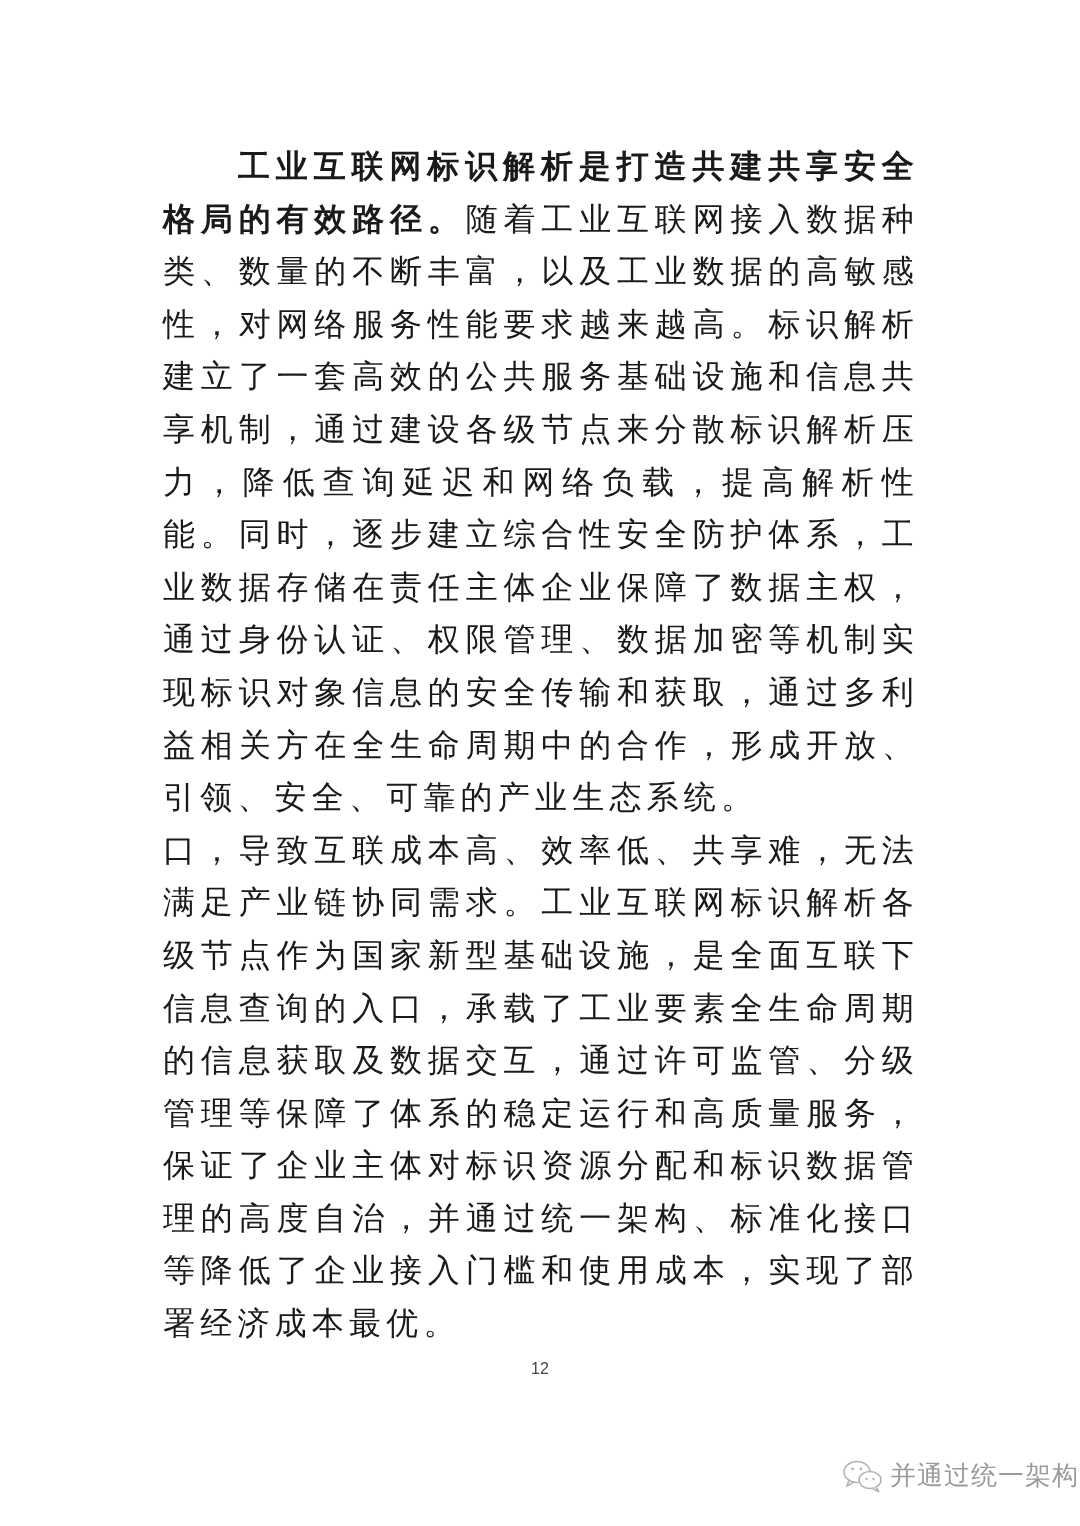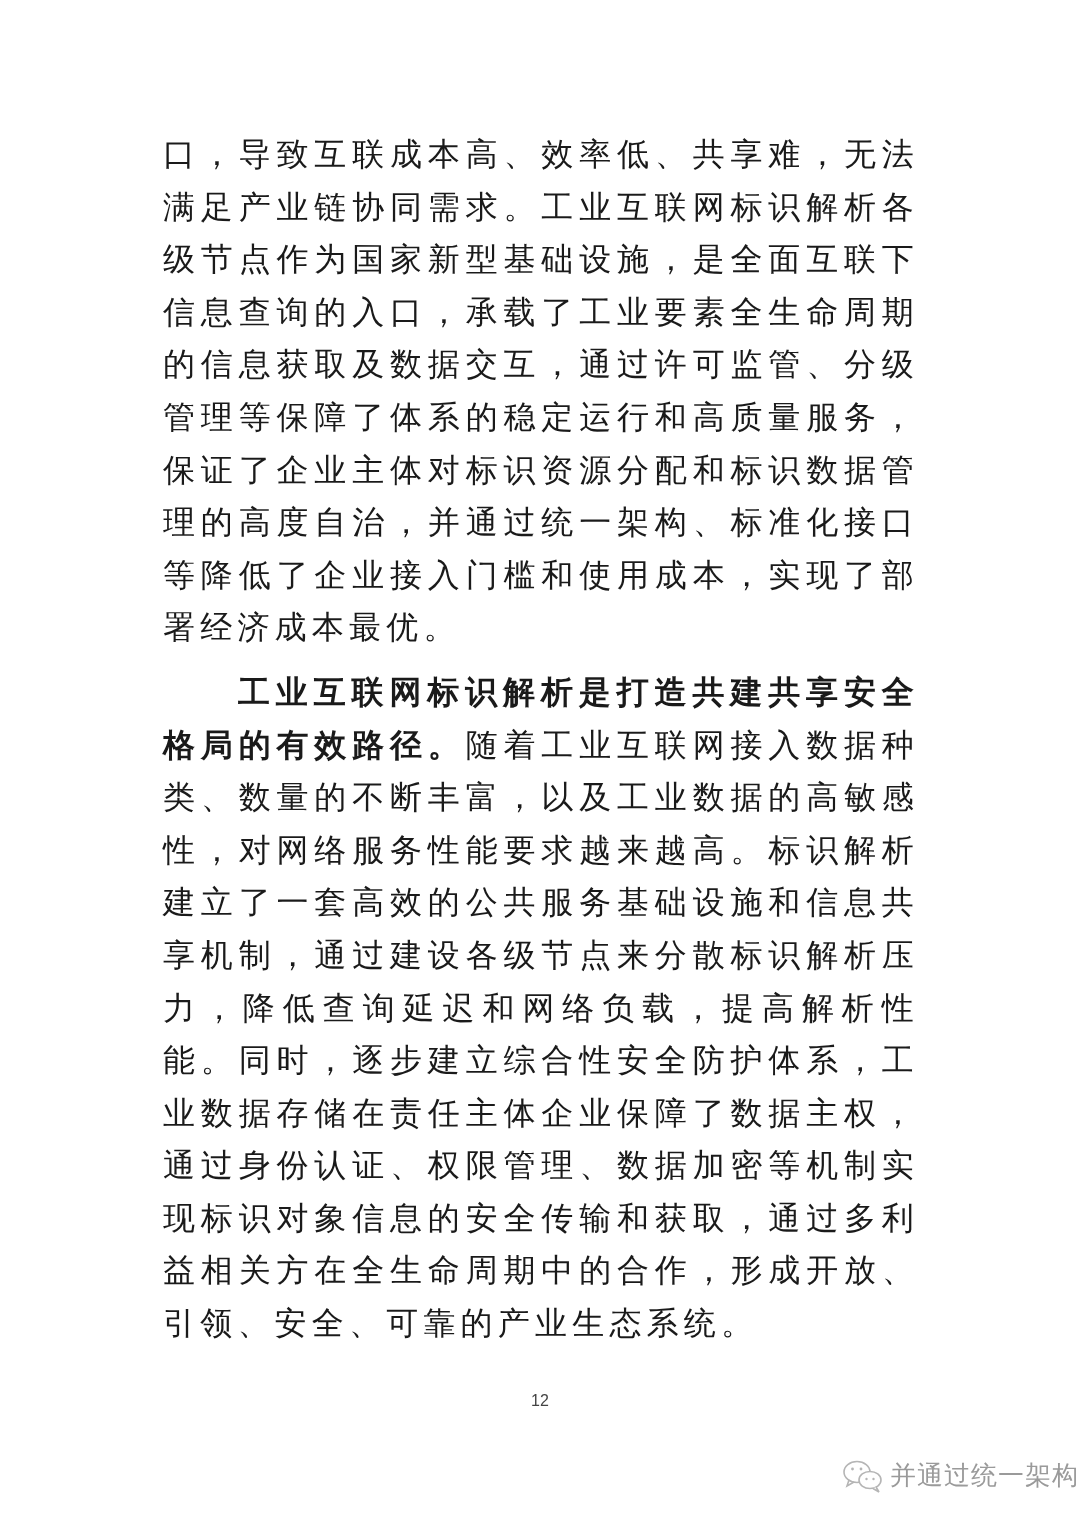--- a/index.html
+++ b/index.html
@@ -35,21 +35,21 @@
   .para.indent {
     text-indent: 75px;
   }
   .bold-lead {
     font-weight: bold;
   }
   .page-number {
     position: absolute;
     left: 0;
     width: 1080px;
-    top: 1392px;
+    top: 1360px;
     text-align: center;
     font-family: "Liberation Sans", sans-serif;
     font-size: 16px;
     color: #444;
   }
   .watermark {
     position: absolute;
     left: 842px;
     top: 1458px;
     display: flex;
@@ -61,25 +61,25 @@
     letter-spacing: 1px;
   }
   .watermark svg {
     display: block;
   }
 </style>
 </head>
 <body>
 
 <div class="page-body">
+  <p class="para indent" style="margin-top:12px">
+    <span class="bold-lead">工业互联网标识解析是打造共建共享安全格局的有效路径。</span><span>随着工业互联网接入数据种类、数量的不断丰富，以及工业数据的高敏感性，对网络服务性能要求越来越高。标识解析建立了一套高效的公共服务基础设施和信息共享机制，通过建设各级节点来分散标识解析压力，降低查询延迟和网络负载，提高解析性能。同时，逐步建立综合性安全防护体系，工业数据存储在责任主体企业保障了数据主权，通过身份认证、权限管理、数据加密等机制实现标识对象信息的安全传输和获取，通过多利益相关方在全生命周期中的合作，形成开放、引领、安全、可靠的产业生态系统。</span>
+  </p>
   <p class="para">
     <span class="bold-lead"></span><span>口，导致互联成本高、效率低、共享难，无法满足产业链协同需求。工业互联网标识解析各级节点作为国家新型基础设施，是全面互联下信息查询的入口，承载了工业要素全生命周期的信息获取及数据交互，通过许可监管、分级管理等保障了体系的稳定运行和高质量服务，保证了企业主体对标识资源分配和标识数据管理的高度自治，并通过统一架构、标准化接口等降低了企业接入门槛和使用成本，实现了部署经济成本最优。</span>
-  </p>
-  <p class="para indent" style="margin-top:12px">
-    <span class="bold-lead">工业互联网标识解析是打造共建共享安全格局的有效路径。</span><span>随着工业互联网接入数据种类、数量的不断丰富，以及工业数据的高敏感性，对网络服务性能要求越来越高。标识解析建立了一套高效的公共服务基础设施和信息共享机制，通过建设各级节点来分散标识解析压力，降低查询延迟和网络负载，提高解析性能。同时，逐步建立综合性安全防护体系，工业数据存储在责任主体企业保障了数据主权，通过身份认证、权限管理、数据加密等机制实现标识对象信息的安全传输和获取，通过多利益相关方在全生命周期中的合作，形成开放、引领、安全、可靠的产业生态系统。</span>
   </p>
 </div>
 
 <div class="page-number">12</div>
 
 <div class="watermark">
   <span>
     <svg width="42" height="34" viewBox="0 0 42 34">
       <ellipse cx="15" cy="13" rx="13" ry="10.5" fill="none" stroke="#b5b5b5" stroke-width="1.6"></ellipse>
       <path d="M7 21 L5 27 L12 23" fill="none" stroke="#b5b5b5" stroke-width="1.6"></path>

